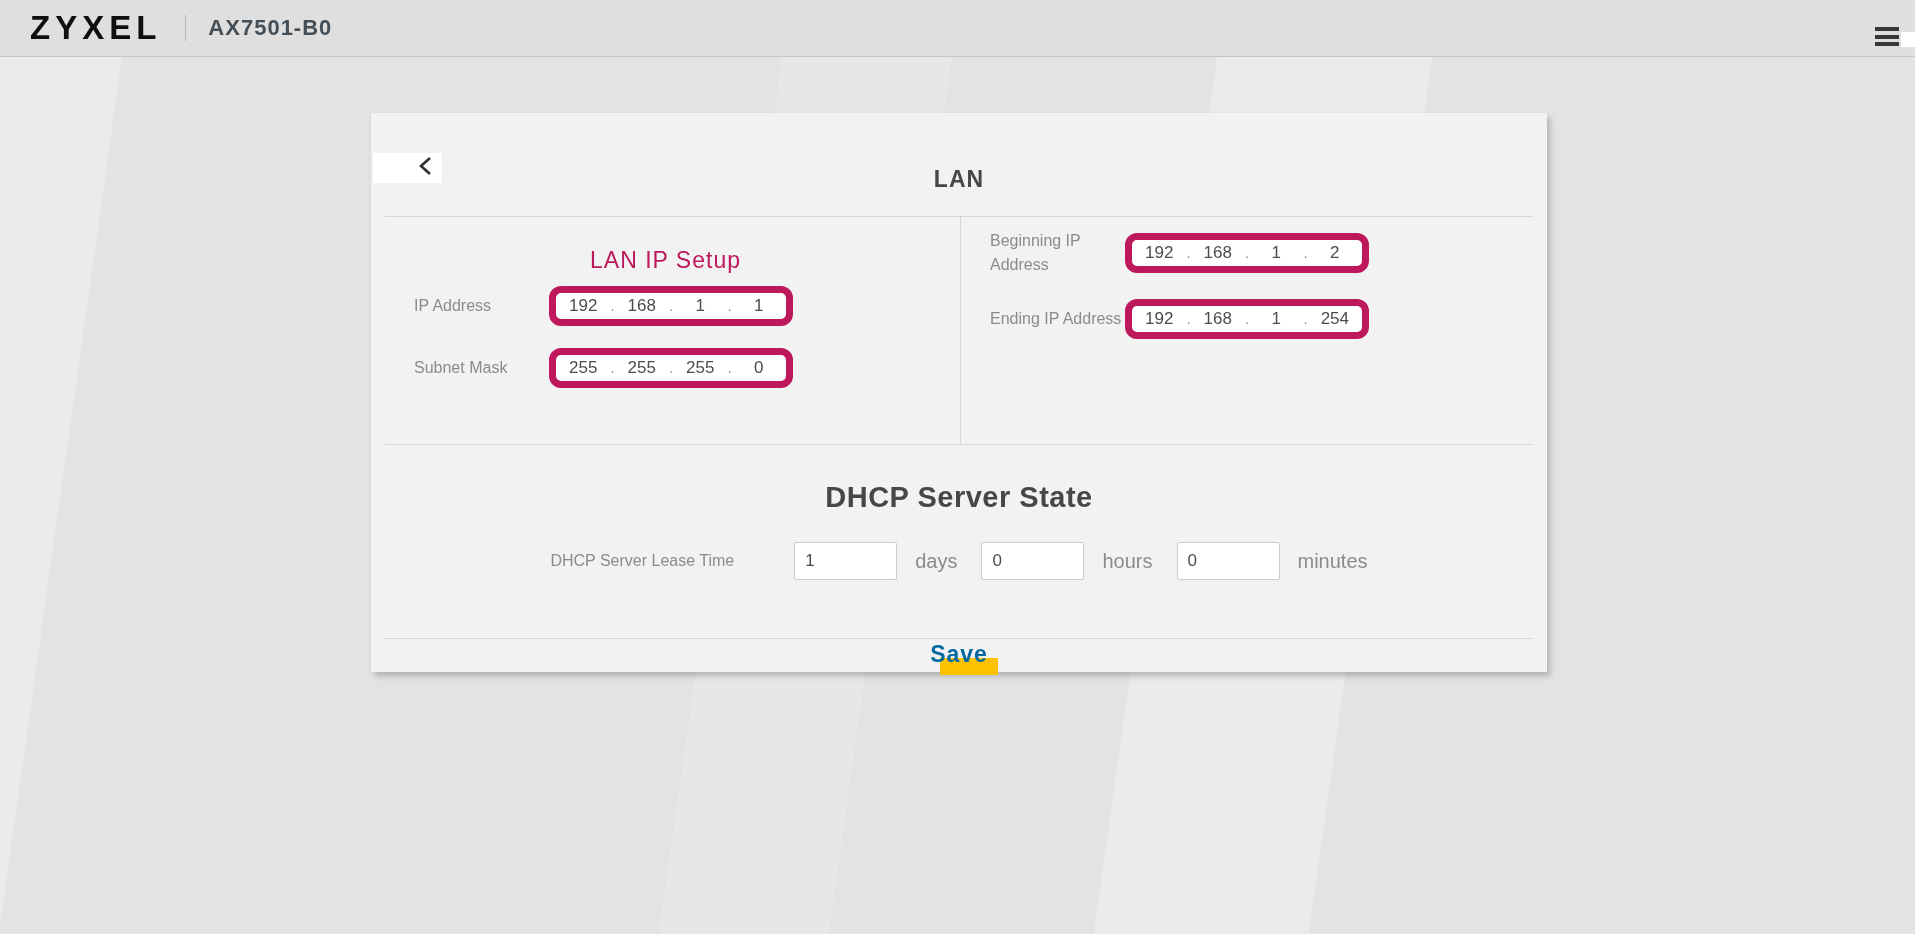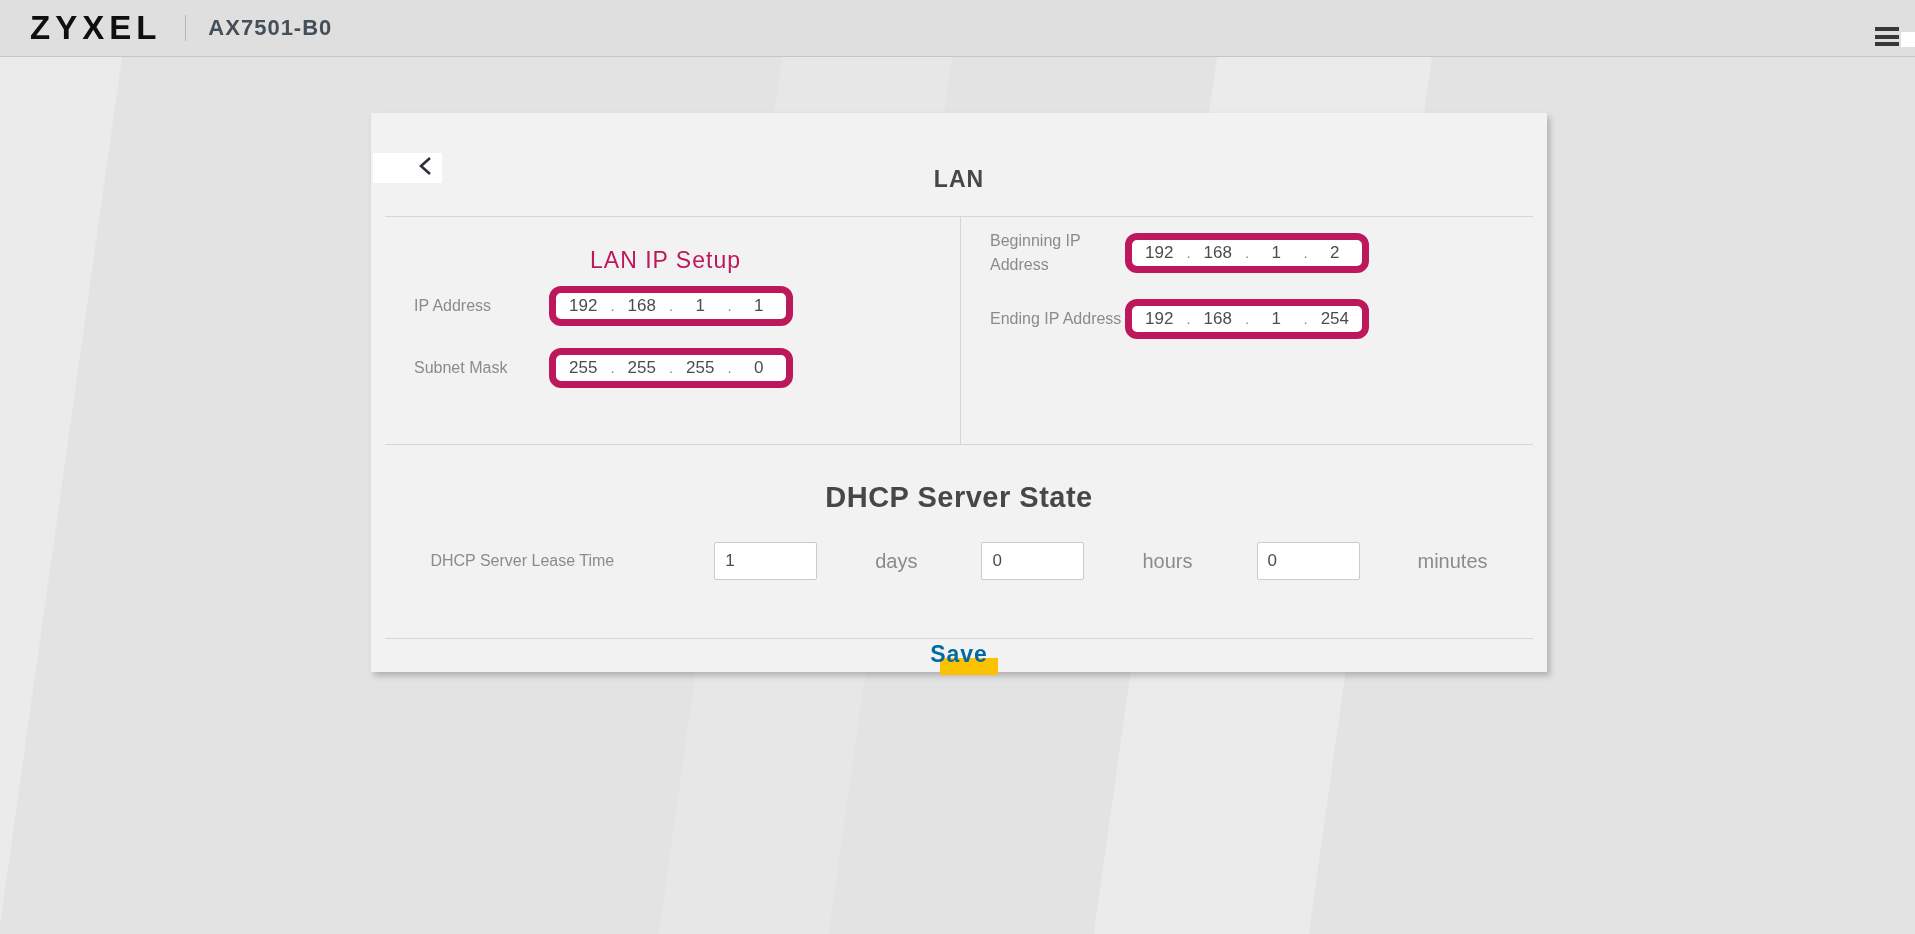--- a/index.html
+++ b/index.html
@@ -122,21 +122,21 @@
 
   
   .dhcp-section { height:193px; }
   .dhcp-heading {
     padding-top:36px; text-align:center;
     font-size:29px; font-weight:bold;
     color:#474747; letter-spacing:0.5px;
   }
   .lease-row {
     margin-top:28px;
-    display:flex; align-items:center; justify-content:center;gap:40px;
+    display:flex; align-items:center; justify-content:center;
   }
   .lease-label {
     font-size:16px; color:#8b8b8b;
     margin-right:60px;
   }
   .lease-input {
     width:103px; height:38px;
     background:#ffffff;
     border:1px solid #cccccc;
     border-radius:2px;

